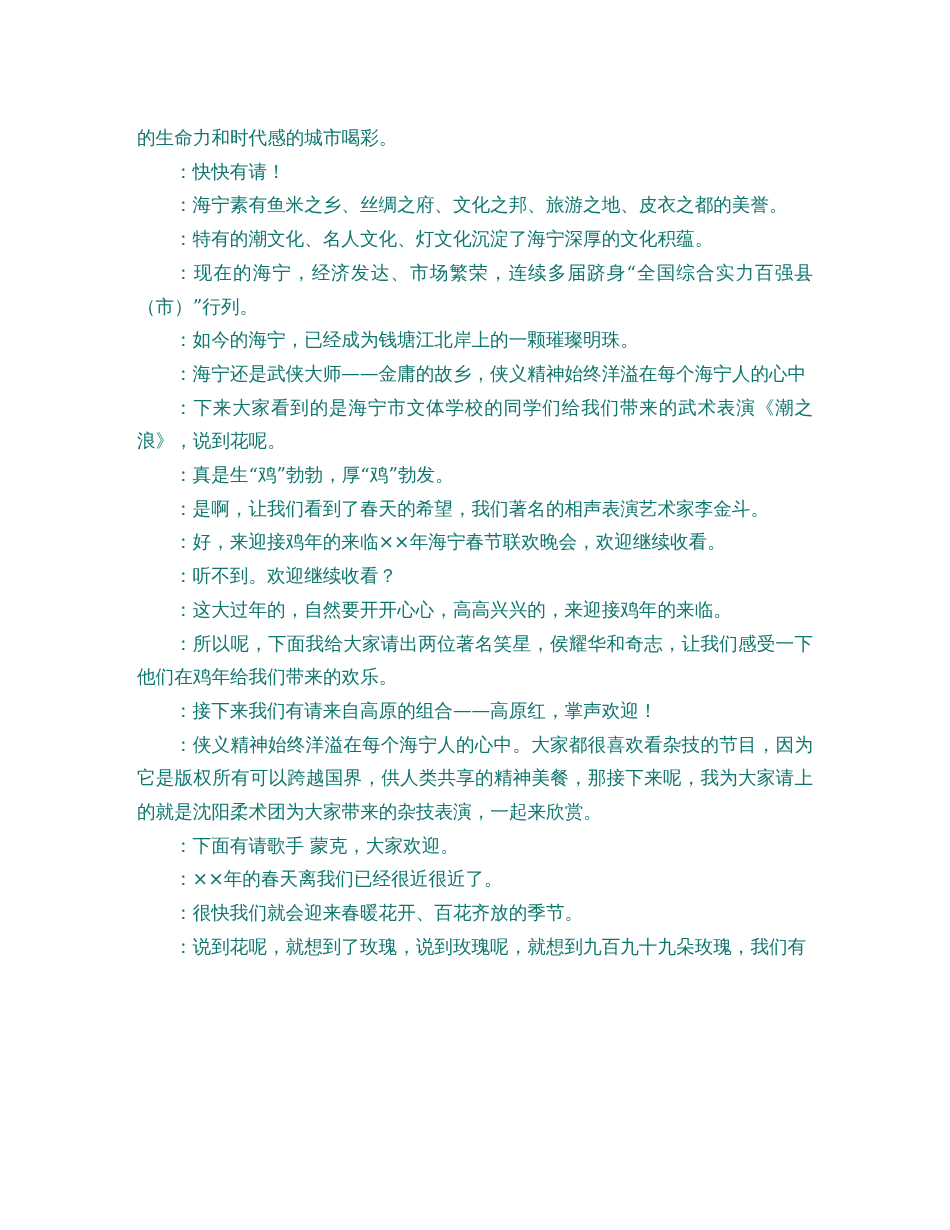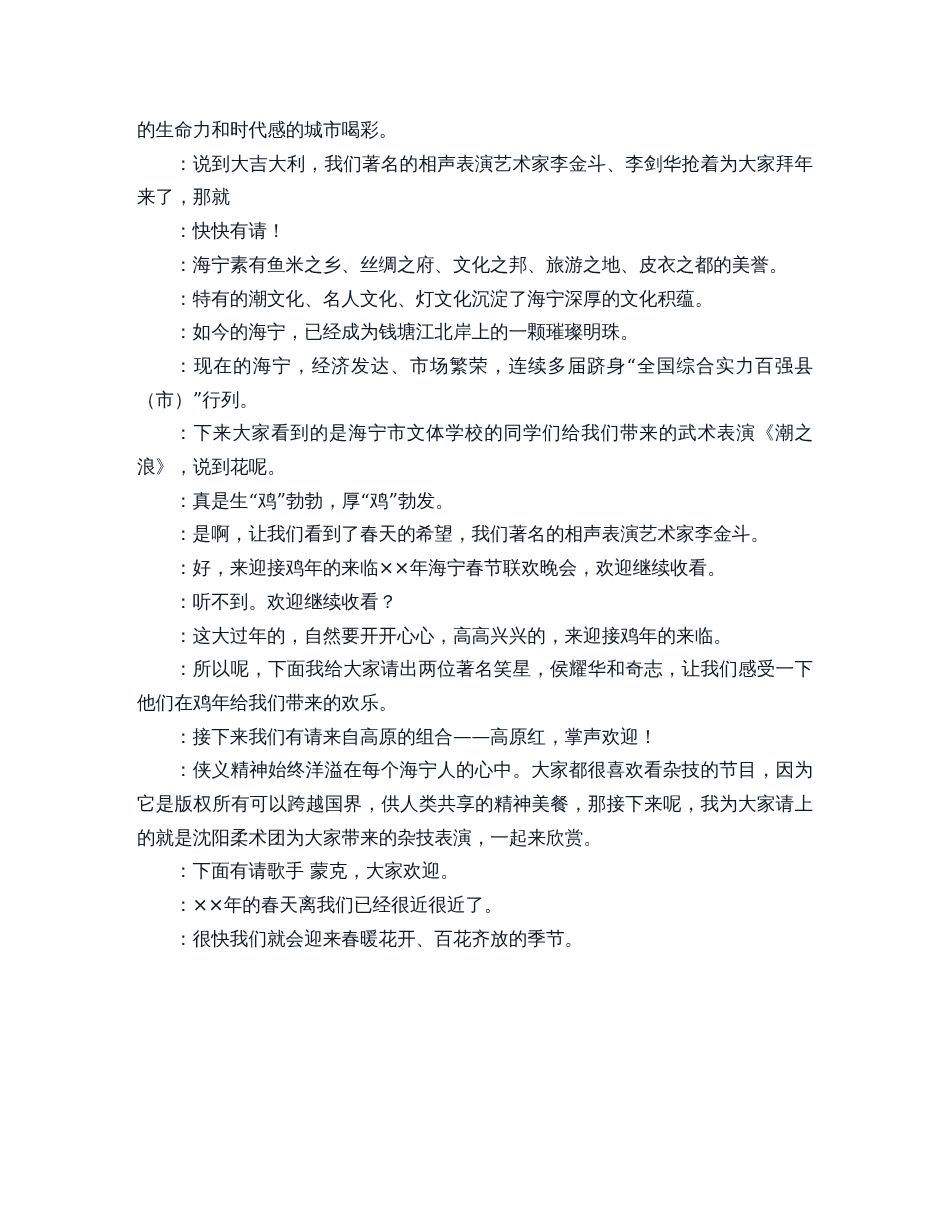--- a/index.html
+++ b/index.html
@@ -1,52 +1,53 @@
 <!DOCTYPE html>
 <html><head>
 <meta charset="utf-8">
 <style>
   html, body { margin: 0; padding: 0; background: #ffffff; }
   body { width: 950px; height: 1230px; position: relative; overflow: hidden; }
   .page {
     position: absolute;
     left: 137px;
-    top: 113px;
+    top: 121px;
     width: 676px;
     font-family: "DejaVu Serif", "Liberation Serif", serif;
     font-size: 18.6px;
     line-height: 33.7px;
-    color: #0f172a;
+    color: #0f766e;
   }
   .para {
     margin: 0;
     text-indent: 37px;
     text-align: justify;
     text-align-last: left;
     white-space: normal;
     word-break: break-all;
   }
   .para.noindent { text-indent: 0; }
 </style>
 </head>
 <body>
 
 <div class="page">
   <p class="para noindent">的生命力和时代感的城市喝彩。</p>
-  <p class="para">：说到大吉大利，我们著名的相声表演艺术家李金斗、李剑华抢着为大家拜年来了，那就</p>
   <p class="para">：快快有请！</p>
   <p class="para">：海宁素有鱼米之乡、丝绸之府、文化之邦、旅游之地、皮衣之都的美誉。</p>
   <p class="para">：特有的潮文化、名人文化、灯文化沉淀了海宁深厚的文化积蕴。</p>
+  <p class="para">：现在的海宁，经济发达、市场繁荣，连续多届跻身“全国综合实力百强县（市）”行列。</p>
   <p class="para">：如今的海宁，已经成为钱塘江北岸上的一颗璀璨明珠。</p>
-  <p class="para">：现在的海宁，经济发达、市场繁荣，连续多届跻身“全国综合实力百强县（市）”行列。</p>
+  <p class="para">：海宁还是武侠大师——金庸的故乡，侠义精神始终洋溢在每个海宁人的心中</p>
   <p class="para">：下来大家看到的是海宁市文体学校的同学们给我们带来的武术表演《潮之浪》，说到花呢。</p>
   <p class="para">：真是生“鸡”勃勃，厚“鸡”勃发。</p>
   <p class="para">：是啊，让我们看到了春天的希望，我们著名的相声表演艺术家李金斗。</p>
   <p class="para">：好，来迎接鸡年的来临××年海宁春节联欢晚会，欢迎继续收看。</p>
   <p class="para">：听不到。欢迎继续收看？</p>
   <p class="para">：这大过年的，自然要开开心心，高高兴兴的，来迎接鸡年的来临。</p>
   <p class="para">：所以呢，下面我给大家请出两位著名笑星，侯耀华和奇志，让我们感受一下他们在鸡年给我们带来的欢乐。</p>
   <p class="para">：接下来我们有请来自高原的组合——高原红，掌声欢迎！</p>
   <p class="para">：侠义精神始终洋溢在每个海宁人的心中。大家都很喜欢看杂技的节目，因为它是版权所有可以跨越国界，供人类共享的精神美餐，那接下来呢，我为大家请上的就是沈阳柔术团为大家带来的杂技表演，一起来欣赏。</p>
   <p class="para">：下面有请歌手 蒙克，大家欢迎。</p>
   <p class="para">：××年的春天离我们已经很近很近了。</p>
   <p class="para">：很快我们就会迎来春暖花开、百花齐放的季节。</p>
+  <p class="para">：说到花呢，就想到了玫瑰，说到玫瑰呢，就想到九百九十九朵玫瑰，我们有</p>
 </div>
 
 </body></html>

